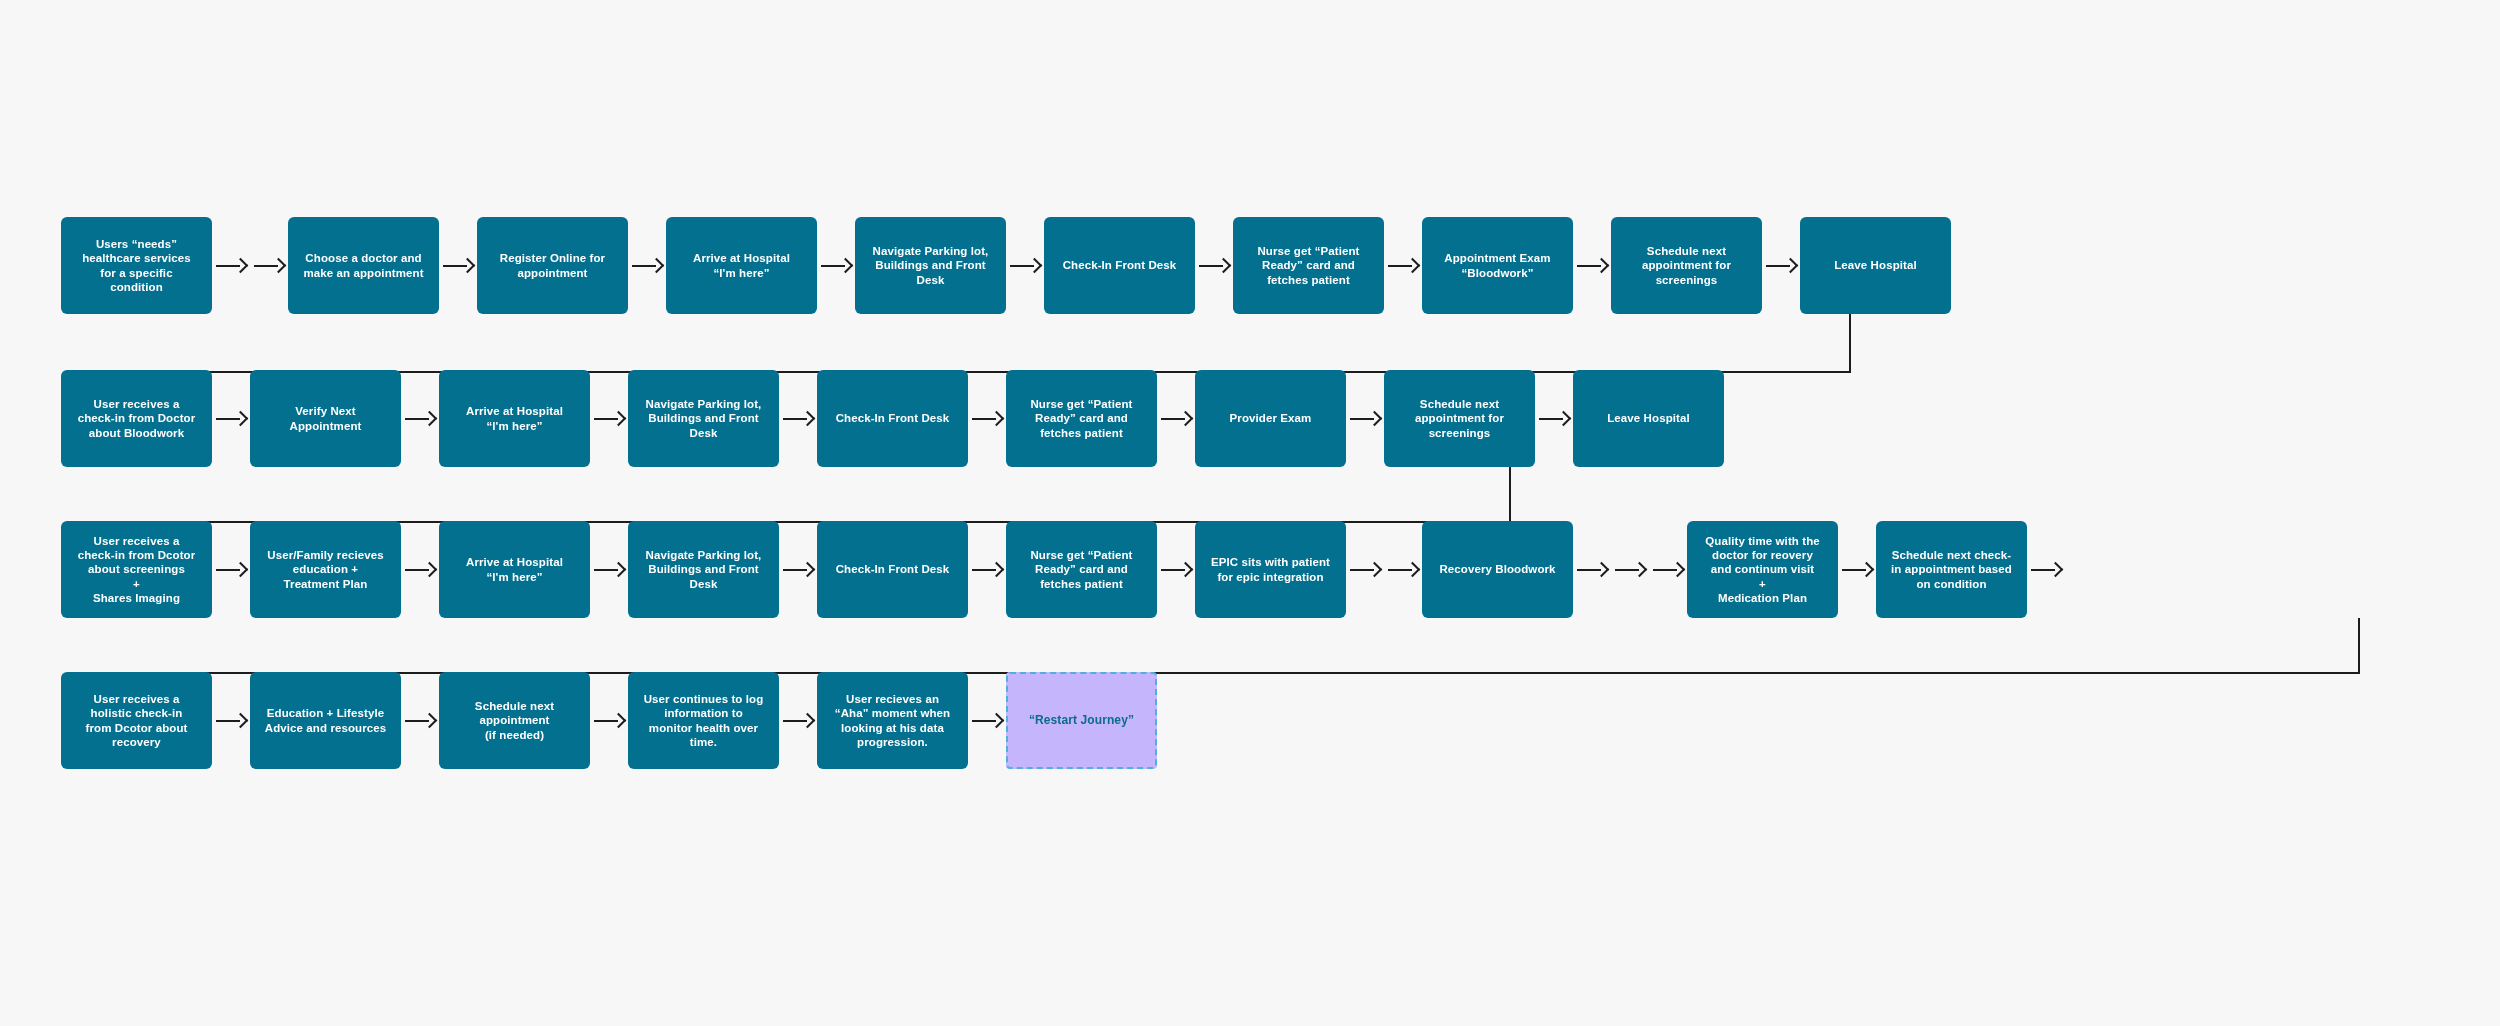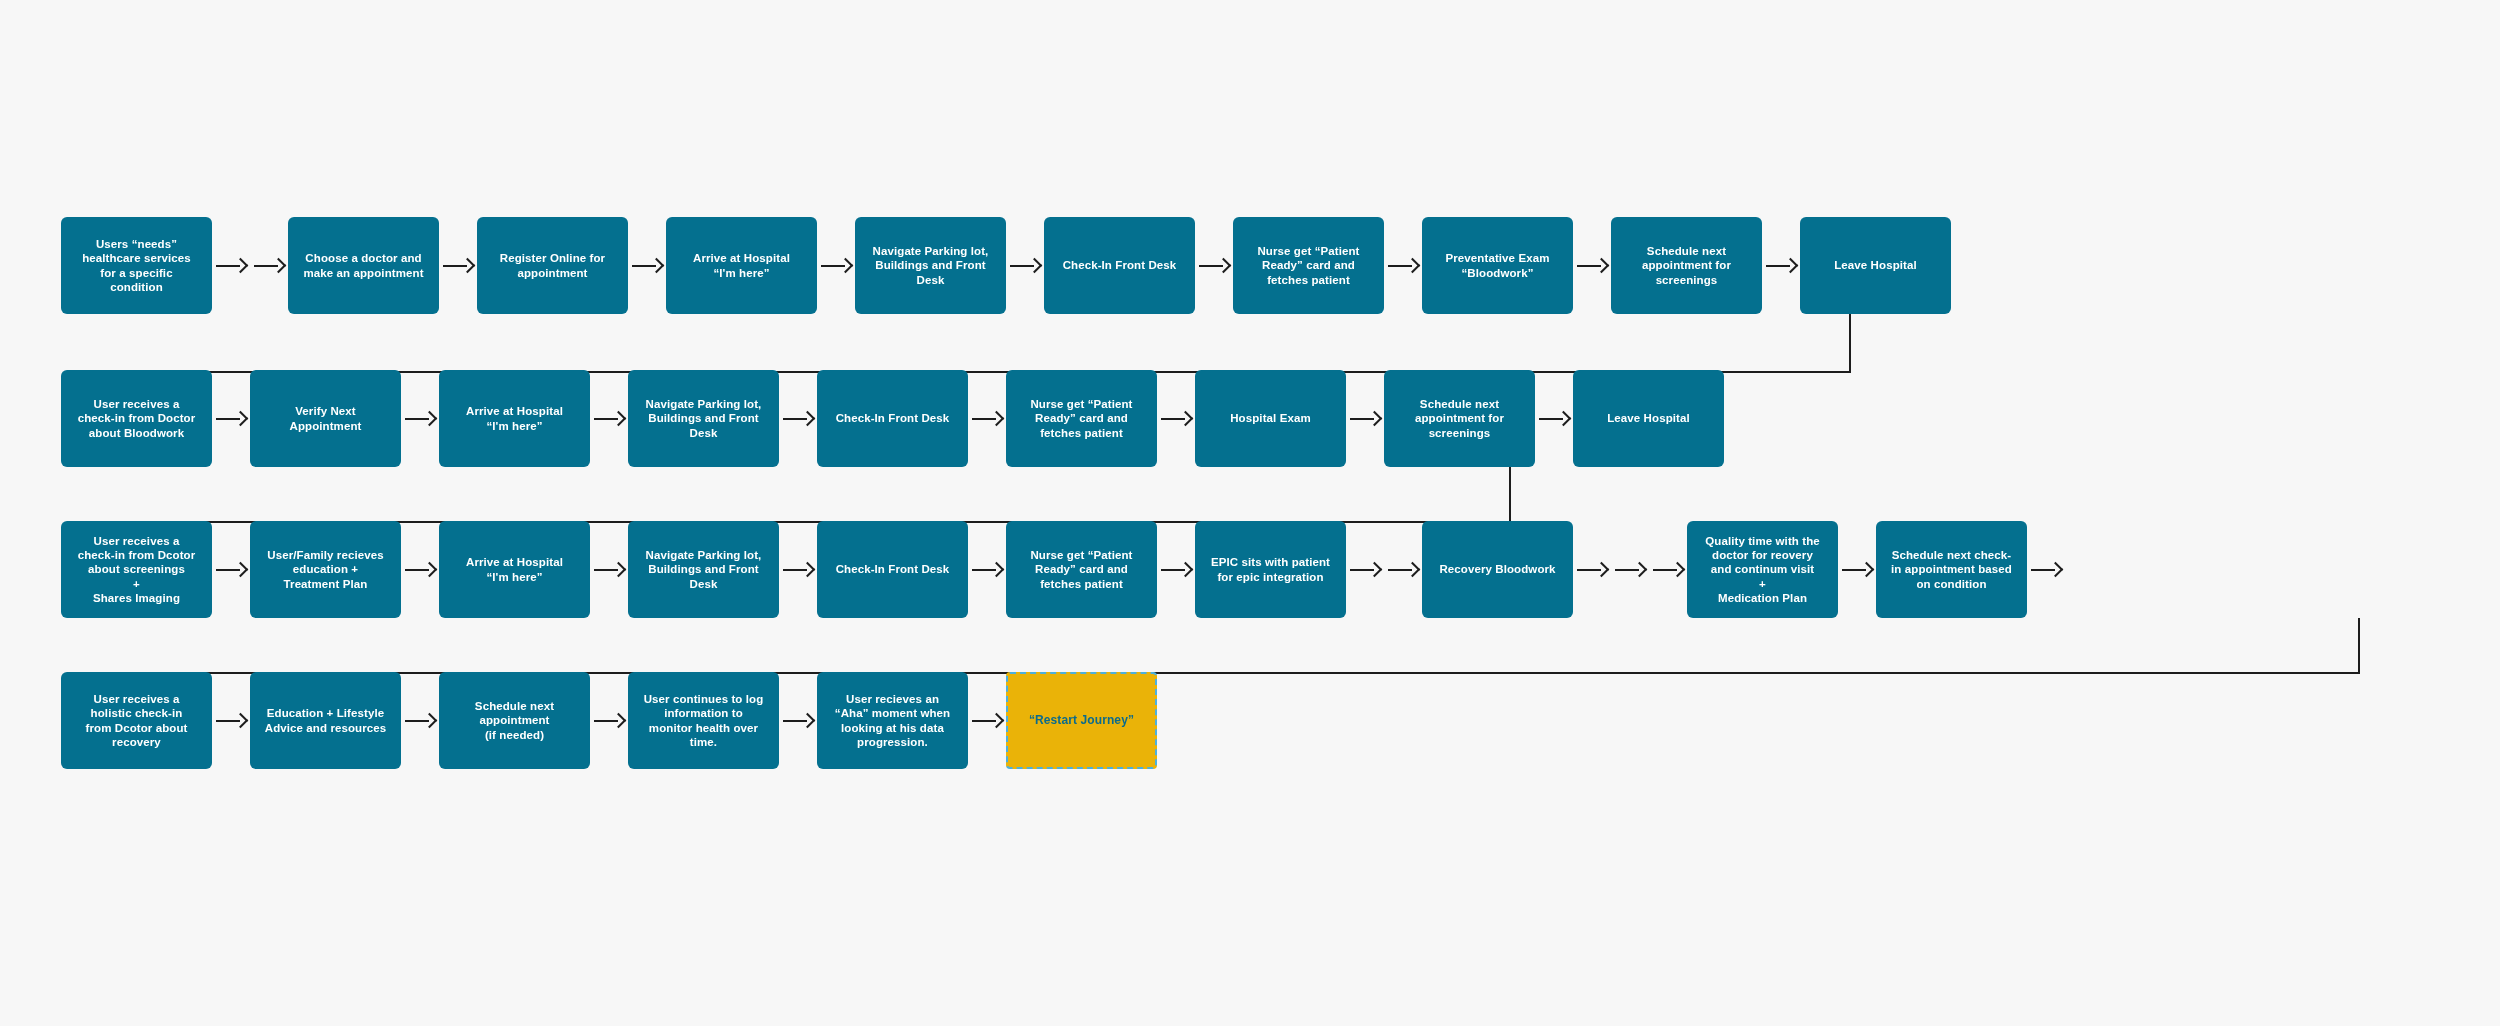--- a/index.html
+++ b/index.html
@@ -52,21 +52,21 @@
     color: #ffffff;
     font-size: 11.5px;
     line-height: 14.2px;
     font-weight: bold;
     letter-spacing: 0.1px;
     white-space: pre-line;
   }
 
   
   .node.ghost {
-    background: #eab308;
+    background: #c4b5fd;
     border: 2px dashed #4db0dd;
     border-radius: 4px;
     text-align: right;
   }
   .node.ghost .label {
     color: #0b6b8c;
     font-weight: bold;
     font-size: 12px;
   }
 
@@ -178,21 +178,21 @@
         <span class="label">Check-In Front Desk</span>
       </div>
       <div class="arrow"></div>
       <div class="node">
         <span class="label">Nurse get “Patient
 Ready” card and
 fetches patient</span>
       </div>
       <div class="arrow"></div>
       <div class="node">
-        <span class="label">Preventative Exam
+        <span class="label">Appointment Exam
 “Bloodwork”</span>
       </div>
       <div class="arrow"></div>
       <div class="node">
         <span class="label">Schedule next
 appointment for
 screenings</span>
       </div>
       <div class="arrow"></div>
       <div class="node">
@@ -226,21 +226,21 @@
         <span class="label">Check-In Front Desk</span>
       </div>
       <div class="arrow"></div>
       <div class="node">
         <span class="label">Nurse get “Patient
 Ready” card and
 fetches patient</span>
       </div>
       <div class="arrow"></div>
       <div class="node">
-        <span class="label">Hospital Exam</span>
+        <span class="label">Provider Exam</span>
       </div>
       <div class="arrow"></div>
       <div class="node">
         <span class="label">Schedule next
 appointment for
 screenings</span>
       </div>
       <div class="arrow"></div>
       <div class="node">
         <span class="label">Leave Hospital</span>

